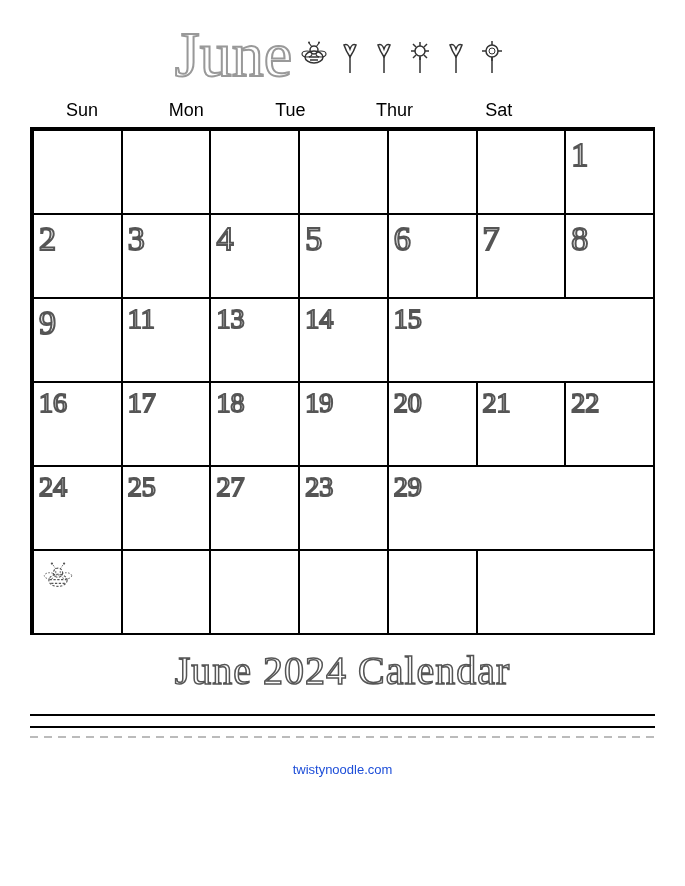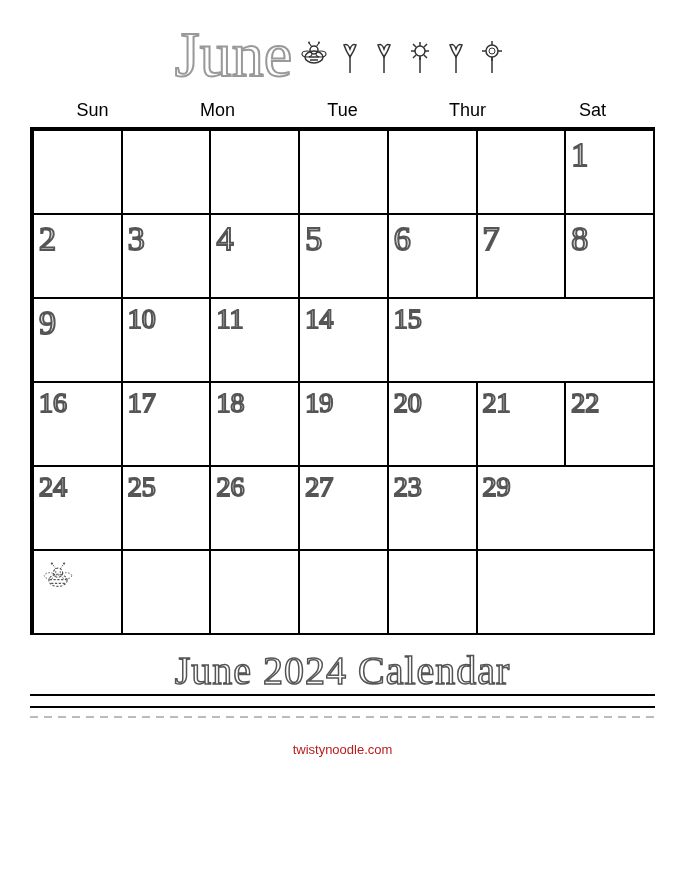--- a/index.html
+++ b/index.html
@@ -34,21 +34,21 @@
     }
 
     
     .calendar-wrapper {
       width: 100%;
       max-width: 625px;
     }
 
     .day-headers {
       display: grid;
-      grid-template-columns: repeat(5, 1fr);
+      grid-template-columns: repeat(6, 1fr);
       text-align: center;
       margin-bottom: 2px;
     }
 
     .day-header {
       font-size: 18px;
       font-weight: normal;
       color: #000;
       padding: 4px 0;
     }
@@ -80,21 +80,21 @@
     
     .bottom-section {
       width: 100%;
       max-width: 625px;
       margin-top: 12px;
     }
 
     .footer-text {
       text-align: center;
       font-size: 13px;
-      color: #b91c1c;
+      color: #1d4ed8;
       margin-top: 16px;
       font-family: Arial, sans-serif;
     }
 
     
     .trace-letter {
       font-size: 64px;
       font-family: 'Comic Sans MS', cursive;
       color: transparent;
       -webkit-text-stroke: 2px #999;
@@ -117,21 +117,21 @@
       font-size: 28px;
     }
 
     
     .bottom-title {
       font-size: 40px;
       font-family: 'Comic Sans MS', cursive;
       color: transparent;
       -webkit-text-stroke: 1.5px #555;
       text-align: center;
-      padding-bottom: 0;
+      padding-bottom: 20px;
       border-bottom: 2px solid #000;
       width: 100%;
       margin-bottom: 10px;
       letter-spacing: 1px;
     }
 
     .line-solid {
       width: 100%;
       height: 2px;
       background: #000;
@@ -261,26 +261,26 @@
         </div>
         <div class="calendar-cell">
           <span class="cal-num">8</span>
         </div>
       </div>
       <div class="calendar-row">
         <div class="calendar-cell">
           <span class="cal-num">9</span>
         </div>
         <div class="calendar-cell">
-          <span class="cal-num two-digit">10</span>
-        </div>
-        <div class="calendar-cell">
           <span class="cal-num two-digit">11</span>
         </div>
         <div class="calendar-cell">
+          <span class="cal-num two-digit">13</span>
+        </div>
+        <div class="calendar-cell">
           <span class="cal-num two-digit">14</span>
         </div>
         <div class="calendar-cell">
           <span class="cal-num two-digit">15</span>
         </div>
       </div>
       <div class="calendar-row">
         <div class="calendar-cell">
           <span class="cal-num two-digit">16</span>
         </div>
@@ -302,23 +302,20 @@
         <div class="calendar-cell">
           <span class="cal-num two-digit">22</span>
         </div>
       </div>
       <div class="calendar-row">
         <div class="calendar-cell">
           <span class="cal-num two-digit">24</span>
         </div>
         <div class="calendar-cell">
           <span class="cal-num two-digit">25</span>
-        </div>
-        <div class="calendar-cell">
-          <span class="cal-num two-digit">26</span>
         </div>
         <div class="calendar-cell">
           <span class="cal-num two-digit">27</span>
         </div>
         <div class="calendar-cell">
           <span class="cal-num two-digit">23</span>
         </div>
         <div class="calendar-cell">
           <span class="cal-num two-digit">29</span>
         </div>

